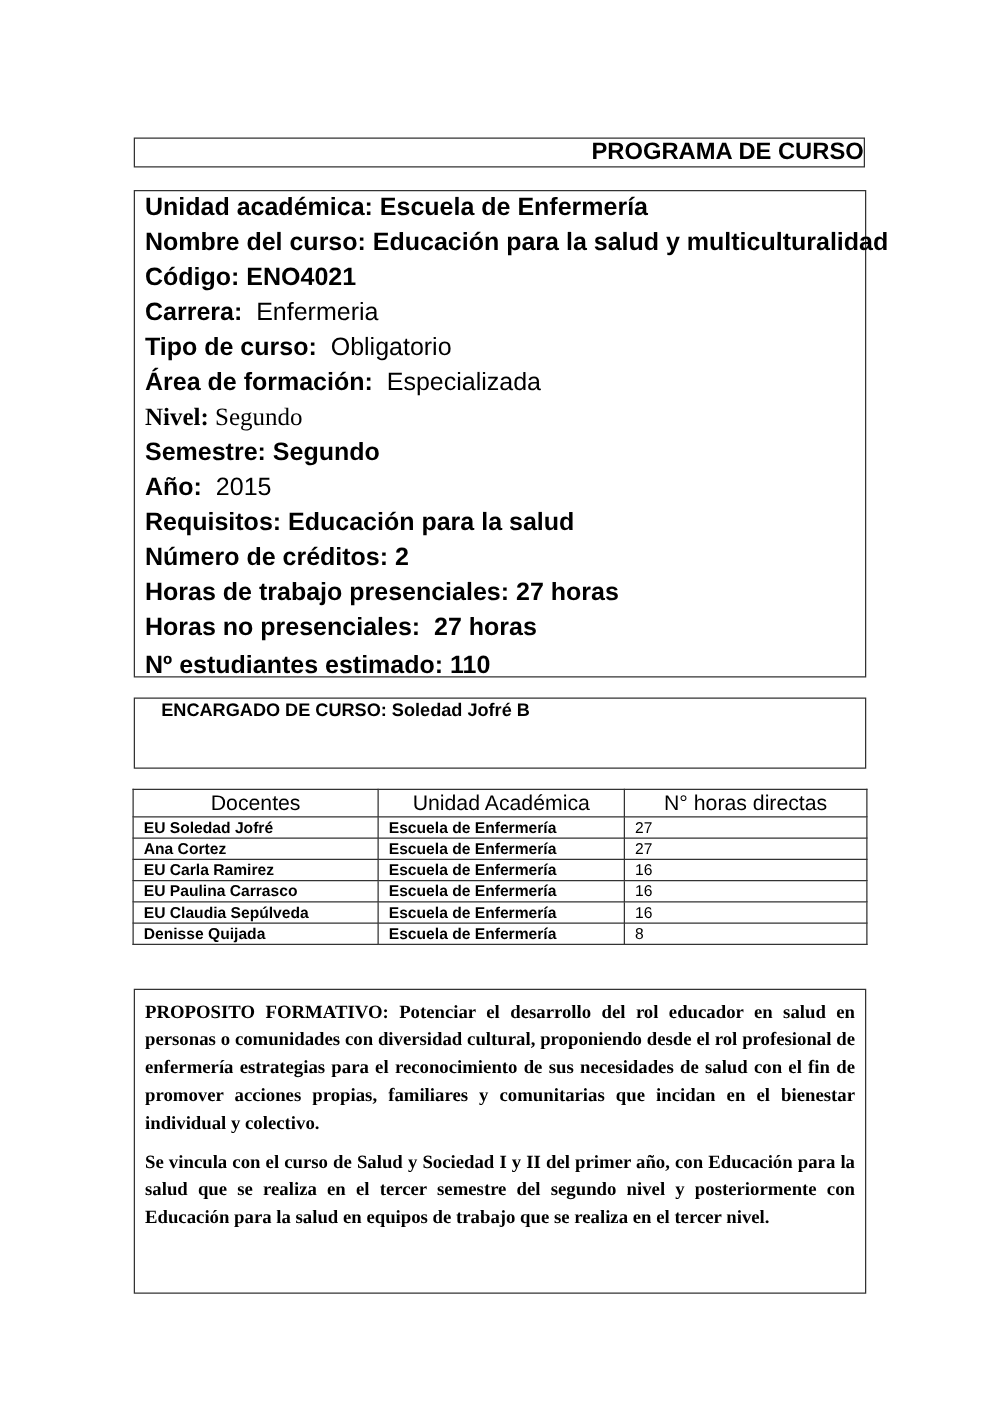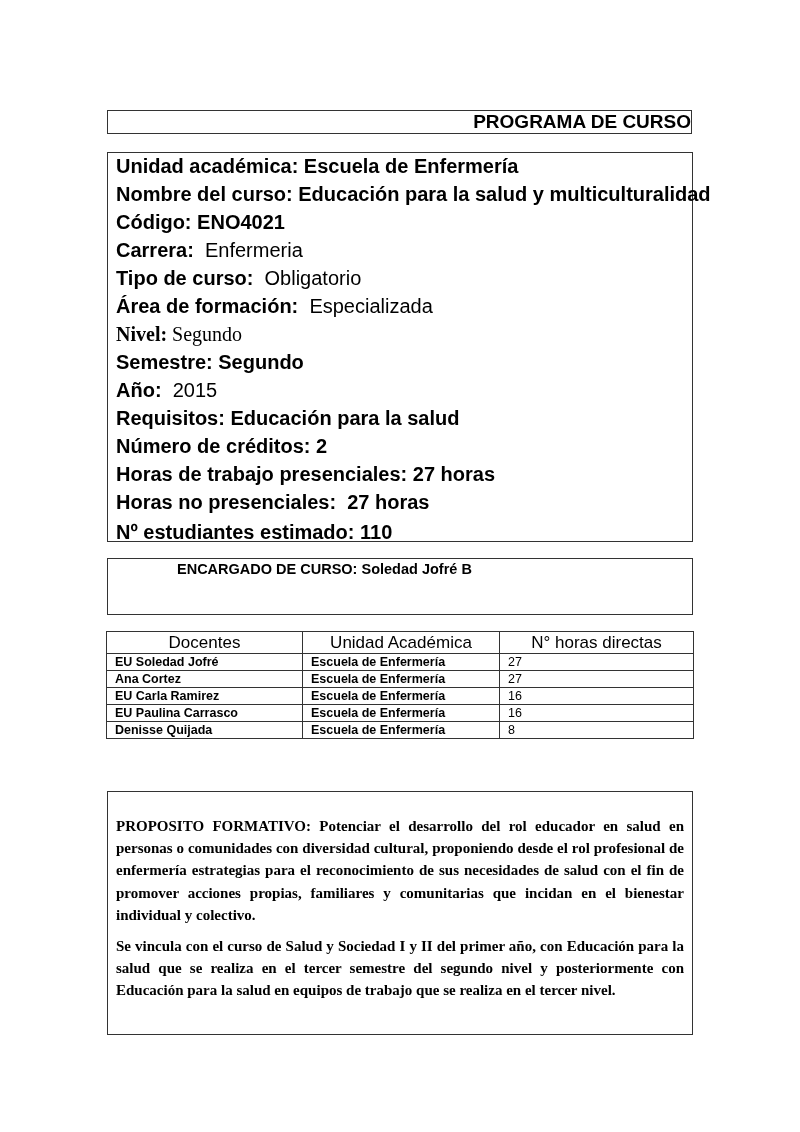--- a/index.html
+++ b/index.html
@@ -45,21 +45,21 @@
       font-weight: 500;
     }
     table.docentes td { font-size: 12.5px; height: 16px; line-height: 15px; }
     table.docentes td.name, table.docentes td.unit { font-weight: bold; }
     table.docentes th.c1 { width: 195px; }
     table.docentes th.c2 { width: 196px; }
 
     .purpose-box {
       position: absolute; left: 107px; top: 791px; width: 586px; height: 244px;
       border: 1px solid #333; box-sizing: border-box;
-      padding: 23px 8px 0 8px;
+      padding: 7px 8px 0 8px;
       font-size: 15px; font-weight: bold; line-height: 22.2px; text-align: justify;
     }
     .purpose-box p { margin: 0 0 9px 0; text-align: justify; }
   </style>
 </head>
 <body>
 
 <div class="title-box sans">
   <span>PROGRAMA DE CURSO</span>
 </div>
@@ -117,21 +117,21 @@
     <span class="lbl">Horas no presenciales:</span>&nbsp;
     <span class="val bold">27 horas</span>
   </div>
   <div class="info-row" style="top:368px;">
     <span class="lbl">Nº estudiantes estimado:</span>
     <span class="val bold">110</span>
   </div>
 </div>
 
 <div class="staff-box sans">
-  <div class="staff-row" style="top:2px;margin-left:48px;">
+  <div class="staff-row" style="top:2px;">
     <span class="lbl">ENCARGADO DE CURSO:</span>
     <span class="val">Soledad Jofré B</span>
   </div>
 </div>
 
 <table class="docentes sans">
   <thead>
     <tr>
       <th class="c1">Docentes</th>
       <th class="c2">Unidad Académica</th>
@@ -153,20 +153,25 @@
       <td class="name">EU Carla Ramirez</td>
       <td class="unit">Escuela de Enfermería</td>
       <td>16</td>
     </tr>
     <tr>
       <td class="name">EU Paulina Carrasco</td>
       <td class="unit">Escuela de Enfermería</td>
       <td>16</td>
     </tr>
     <tr>
+      <td class="name">EU Claudia Sepúlveda</td>
+      <td class="unit">Escuela de Enfermería</td>
+      <td>16</td>
+    </tr>
+    <tr>
       <td class="name">Denisse Quijada</td>
       <td class="unit">Escuela de Enfermería</td>
       <td>8</td>
     </tr>
   </tbody>
 </table>
 
 <div class="purpose-box serif">
   <p>PROPOSITO FORMATIVO: Potenciar el desarrollo del rol educador en salud en personas o comunidades con diversidad cultural, proponiendo desde el rol profesional de enfermería estrategias para el reconocimiento de sus necesidades de salud con el fin de promover acciones propias, familiares y comunitarias que incidan en el bienestar individual  y colectivo.</p>
   <p>Se vincula con el curso de Salud y Sociedad I y II del primer año, con Educación para la salud que se realiza en el tercer semestre del segundo nivel y posteriormente con Educación para la salud en equipos de trabajo que se realiza en el tercer nivel.</p>

